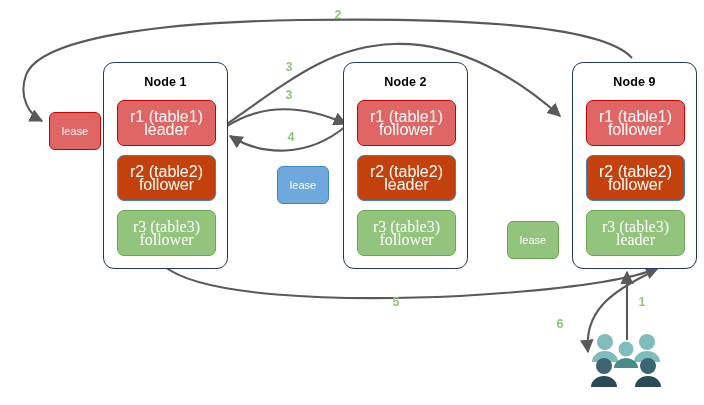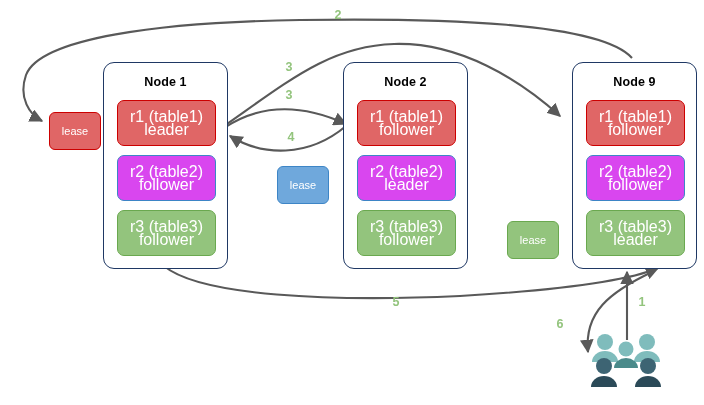--- a/index.html
+++ b/index.html
@@ -55,22 +55,22 @@
     display: flex;
     flex-direction: column;
     align-items: center;
     justify-content: center;
     color: #ffffff;
     font-size: 16px;
     line-height: 13.5px;
     text-align: center;
   }
   .replica.red   { background: #e06666; border: 1.3px solid #cc0000; }
-  .replica.blue  { background: #d946ef; border: 1.3px solid #3d85c6; }
-  .replica.green { background: #93c47d; border: 1.3px solid #6aa84f; }
+  .replica.blue  { background: #c2410c; border: 1.3px solid #3d85c6; }
+  .replica.green { background: #93c47d; border: 1.3px solid #6aa84f; font-family: Liberation Serif, serif; }
 
   .replica .line1, .replica .line2 { display: block; }
 
   .lease {
     position: absolute;
     box-sizing: border-box;
     border-radius: 6px;
     display: flex;
     align-items: center;
     justify-content: center;

